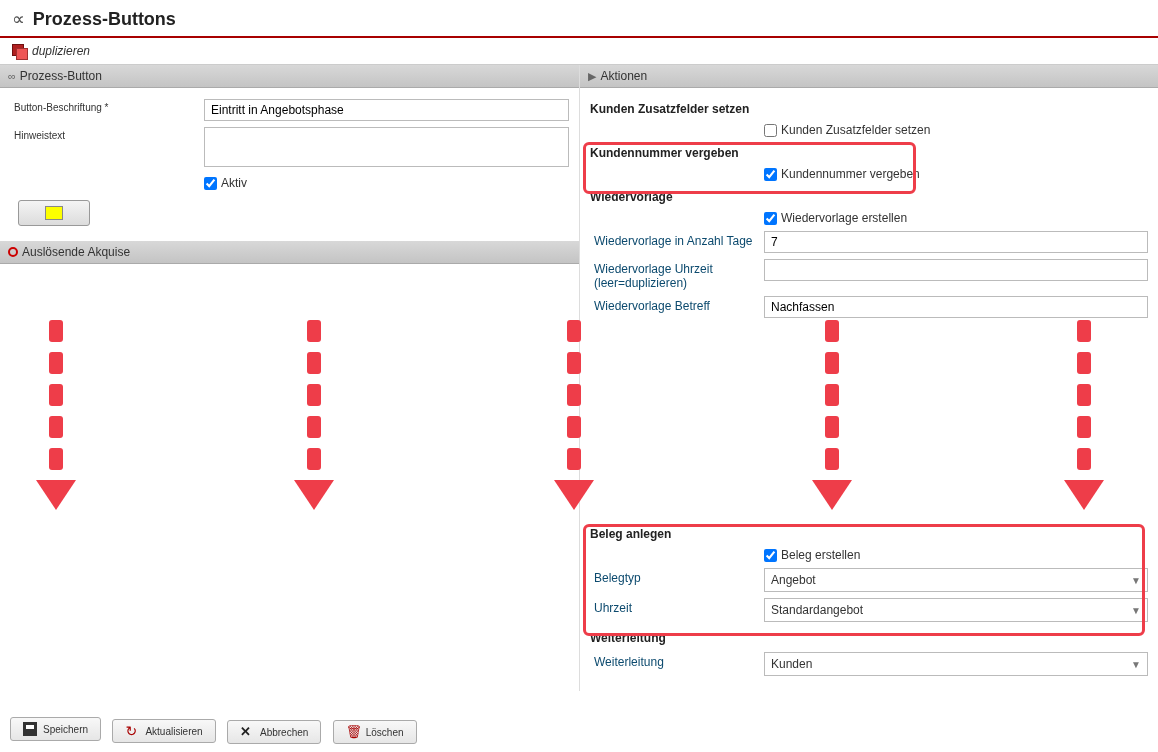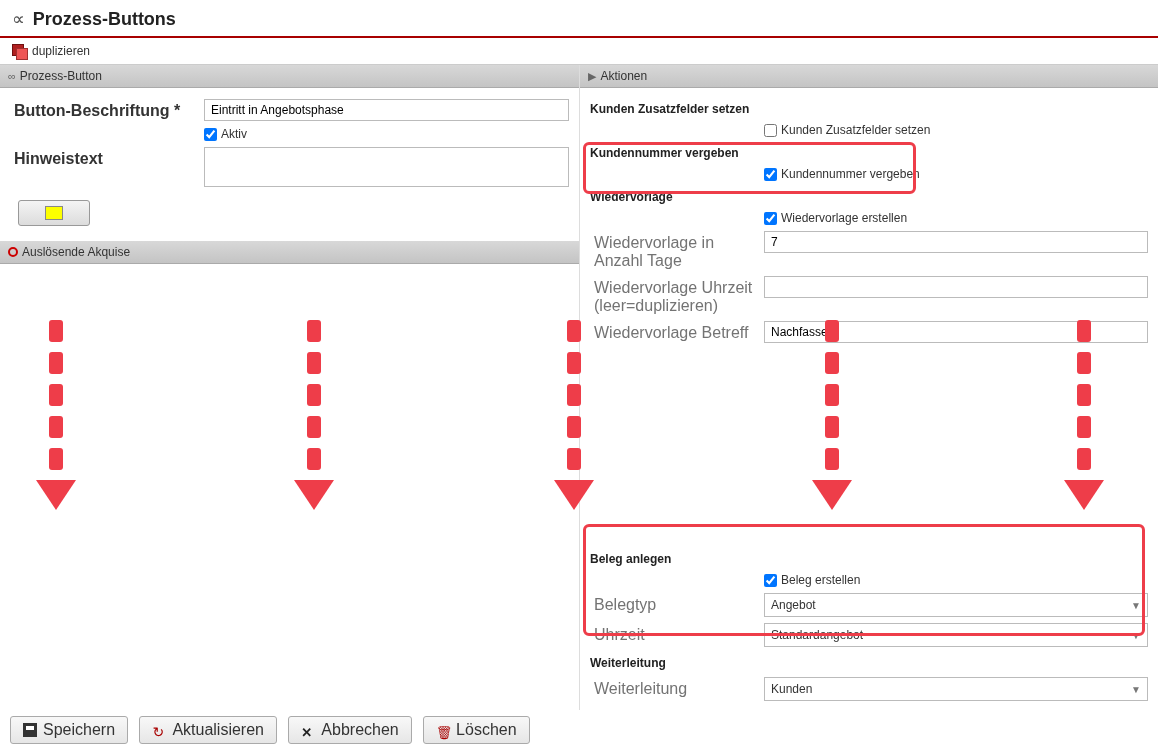--- a/index.html
+++ b/index.html
@@ -63,22 +63,22 @@
     color: #333;
   }
   .panel-head .picon {
     font-size: 11px; color: #666;
   }
   .panel-body { padding: 8px 6px 12px 10px; }
 
   
   .form-table { width: 100%; border-collapse: collapse; }
   .form-table td { padding: 3px 4px; vertical-align: top; }
-  .form-table .lbl { width: 190px; color: #333; font-size: 16px; padding-top: 6px; font-weight: bold; }
-  .form-table .lbl-r { width: 170px; color: #737373; font-size: 16px; padding-top: 6px; }
+  .form-table .lbl { width: 190px; color: #333; font-size: 10px; padding-top: 6px; }
+  .form-table .lbl-r { width: 170px; color: #0c4a6e; font-size: 12px; padding-top: 6px; }
   input[type=text], textarea, .select-like {
     width: 100%;
     border: 1px solid #bbb;
     padding: 3px 6px;
     font-size: 12px;
     font-family: inherit;
     background: #fff;
   }
   textarea { height: 40px; resize: none; }
   .checkbox-row { display: flex; align-items: center; gap: 4px; }
@@ -118,21 +118,21 @@
 
   
   .footer {
     position: absolute; left: 0; bottom: 0; width: 100%;
     padding: 6px 10px 8px; background: #fff;
   }
   .btn {
     display: inline-flex; align-items: center; gap: 6px;
     background: linear-gradient(#f8f8f8, #e6e6e6);
     border: 1px solid #aaa; border-radius: 3px;
-    padding: 4px 12px; font-size: 16px; color: #333;
+    padding: 4px 12px; font-size: 10px; color: #333;
     margin-right: 8px; cursor: pointer;
   }
   .btn .bicon { width: 14px; height: 14px; display: inline-block; }
   .bicon-save { position: relative; }
   .bicon-save::before { content:""; position:absolute; inset:0; background:#333; }
   .bicon-save::after { content:""; position:absolute; left:3px; top:3px; right:3px; height:4px; background:#fff; }
   .bicon-refresh::before {
     content:"↻"; display:inline-block; color:#a80000; font-size:14px; line-height:14px;
   }
   .bicon-cancel::before {
@@ -173,49 +173,49 @@
 <div class="page">
 
   <div class="page-header">
     <span class="glyph">∝</span>
     <h1>Prozess-Buttons</h1>
   </div>
   <div class="hr-red"></div>
 
   <div class="toolbar">
     <span class="ticon ticon-dup"></span>
-    <a href="#" style="color:#333; text-decoration:none;">duplizieren</a>
+    <a href="#" style="color:#333; text-decoration:none;font-style:italic;">duplizieren</a>
   </div>
 
   <div class="main">
 
     <div class="col-left">
       <div class="panel-head">
         <span class="picon">∞</span>
         <span>Prozess-Button</span>
       </div>
       <div class="panel-body">
         <table class="form-table">
           <tbody>
               <tr>
             <td class="lbl">Button-Beschriftung *</td>
             <td><input type="text" value="Eintritt in Angebotsphase" style=""></td>
           </tr>
           <tr>
+            <td class="lbl">Hinweistext</td>
+            <td><textarea style=""></textarea></td>
+          </tr>
+          <tr>
             <td></td>
             <td>
               <div class="checkbox-row">
                 <input type="checkbox" checked="" style="">
                 <span>Aktiv</span>
               </div>
             </td>
-          </tr>
-          <tr>
-            <td class="lbl">Hinweistext</td>
-            <td><textarea style=""></textarea></td>
           </tr>
           <tr>
             <td colspan="2" style="padding-left:8px;">
               <div class="color-button">
                 <span class="color-swatch"></span>
               </div>
             </td>
           </tr>
         </tbody>
           </table>

